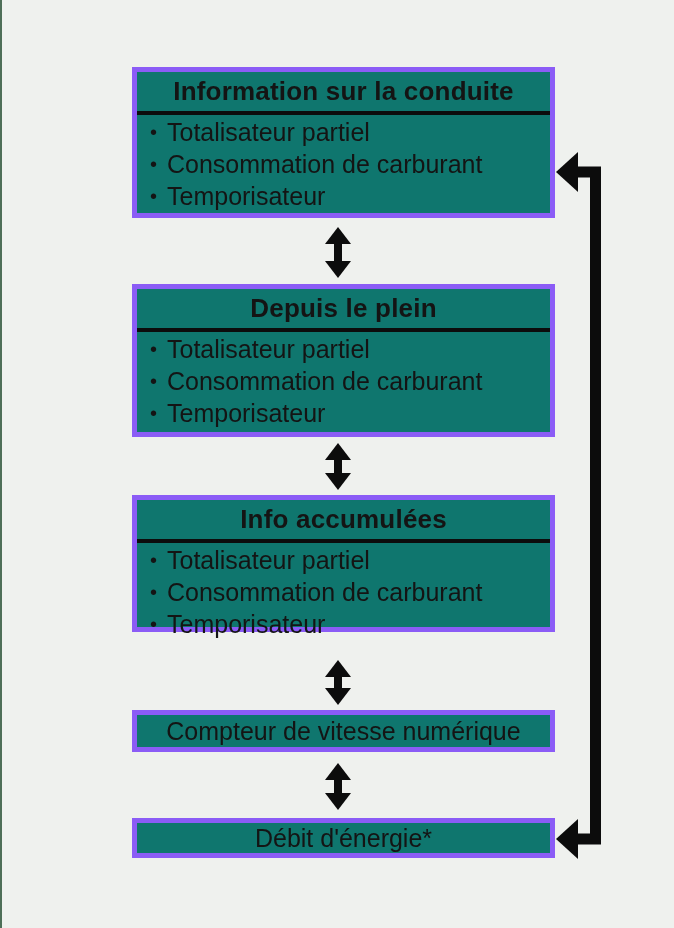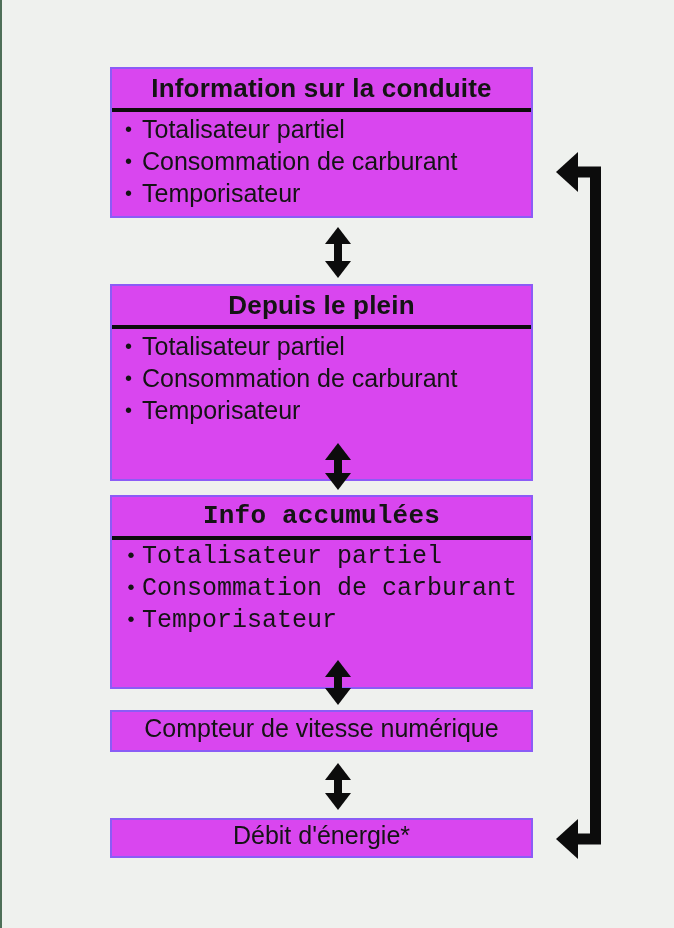--- a/index.html
+++ b/index.html
@@ -10,24 +10,24 @@
     background:#eff1ee;
     overflow:hidden;
   }
   .edge-strip {
     position:absolute; left:0; top:0;
     width:2px; height:928px;
     background:#4e6f58;
   }
   .menu-box {
     position:absolute;
-    left:110px; width:423px;
+    left:132px; width:423px;
     box-sizing:border-box;
-    border:2px solid #8b5cf6;
-    background:#d946ef;
+    border:5px solid #8b5cf6;
+    background:#0f766e;
     color:#141414;
   }
   .menu-title {
     height:39px; line-height:38px;
     border-bottom:4px solid #0c0c0c;
     text-align:center;
     font-size:26px; font-weight:bold;
     letter-spacing:0.2px;
     white-space:nowrap;
   }
@@ -41,22 +41,22 @@
   .single-line {
     text-align:center;
     font-size:25px;
     white-space:nowrap;
   }
   #box-speedo { top:710px; height:42px; }
   #box-speedo .single-line { line-height:32px; }
   #box-energy { top:818px; height:40px; }
   #box-energy .single-line { line-height:30px; }
   #box-driving { top:67px;  height:151px; }
-  #box-refuel  { top:284px; height:197px; }
-  #box-accum   { top:495px; height:194px;font-family:Liberation Mono, monospace; }
+  #box-refuel  { top:284px; height:153px; }
+  #box-accum   { top:495px; height:137px; }
   .arrow-layer {
     position:absolute; left:0; top:0;
     width:674px; height:928px;
     pointer-events:none;
   }
 </style>
 </head>
 <body>
 
 <div class="canvas">

